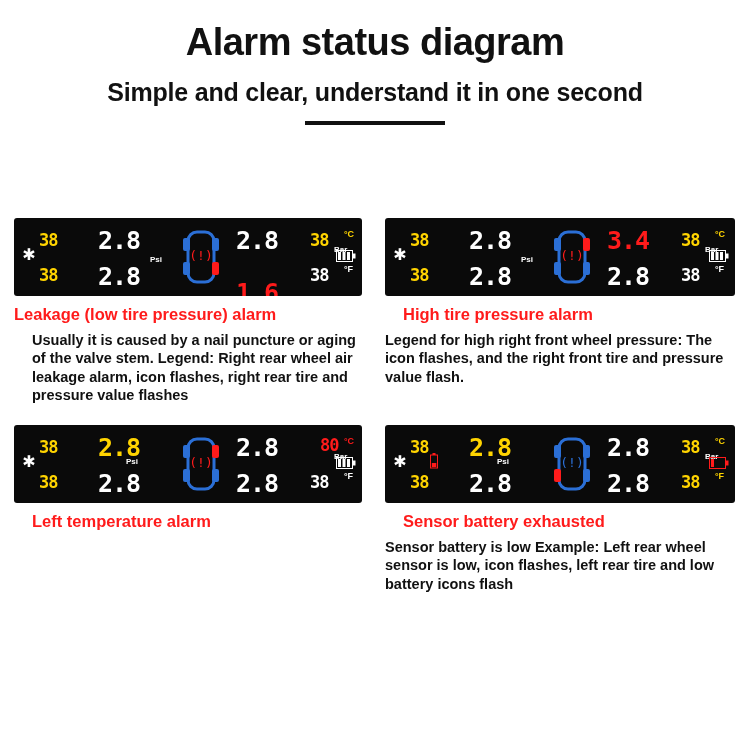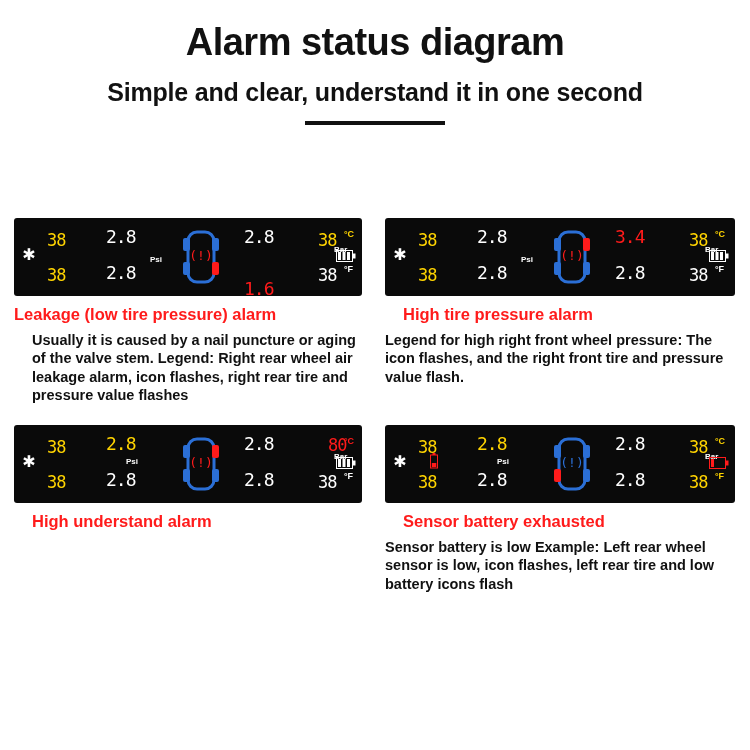--- a/index.html
+++ b/index.html
@@ -51,30 +51,29 @@
   .sun {
     position: absolute; left: 7px; top: 29px;
     width: 16px; height: 16px; color: #ffffff; font-size: 16px; line-height: 16px;
     text-align: center;
   }
 
   .col { position: absolute; }
 
   .num {
     font-family: "DejaVu Sans Mono", monospace;
-    font-weight: normal;
+    font-weight: bold;
     letter-spacing: -1px;
-    margin-left: 8px;
   }
   .yellow { color: #ffd400; }
   .white  { color: #ffffff; }
   .red    { color: #ff1b1b; }
 
   .tmp { font-size: 17px; }
-  .prs { font-size: 18px; text-align: center; }
+  .prs { font-size: 25px; text-align: center; }
 
   .unit-small {
     font-family: "Liberation Sans", sans-serif;
     font-size: 8px; font-weight: bold; padding-left: 48px;
   }
   .unit-deg {
     font-family: "Liberation Sans", sans-serif;
     font-size: 9px; font-weight: bold;
   }
 
@@ -226,21 +225,21 @@
         <div class="col unit-deg white" style="left:330px; top:46px;">°F</div>
 
         <svg class="batt" viewBox="0 0 20 12">
           <rect x="0.5" y="0.5" width="16" height="11" fill="none" stroke="#ffffff" stroke-width="1"></rect>
           <rect x="17" y="3.5" width="2.5" height="5" fill="#ffffff"></rect>
           <rect x="2" y="2" width="3" height="8" fill="#ffffff"></rect>
           <rect x="6.5" y="2" width="3" height="8" fill="#ffffff"></rect>
           <rect x="11" y="2" width="3" height="8" fill="#ffffff"></rect>
         </svg>
       </div>
-      <div class="case-title indent">High understand alarm</div>
+      <div class="case-title indent">Left temperature alarm</div>
     </div>
 
     <div class="cell right pad-top">
       <div class="panel wide">
         <div class="sun">✱</div>
 
         <div class="col num tmp yellow" style="left:25px; top:12px;">38</div>
         <div class="col num prs yellow" style="left:84px; top:8px;">2.8</div>
         <div class="col unit-small white" style="left:64px; top:32px;">Psi</div>
         <div class="col num tmp yellow" style="left:25px; top:47px;">38</div>

